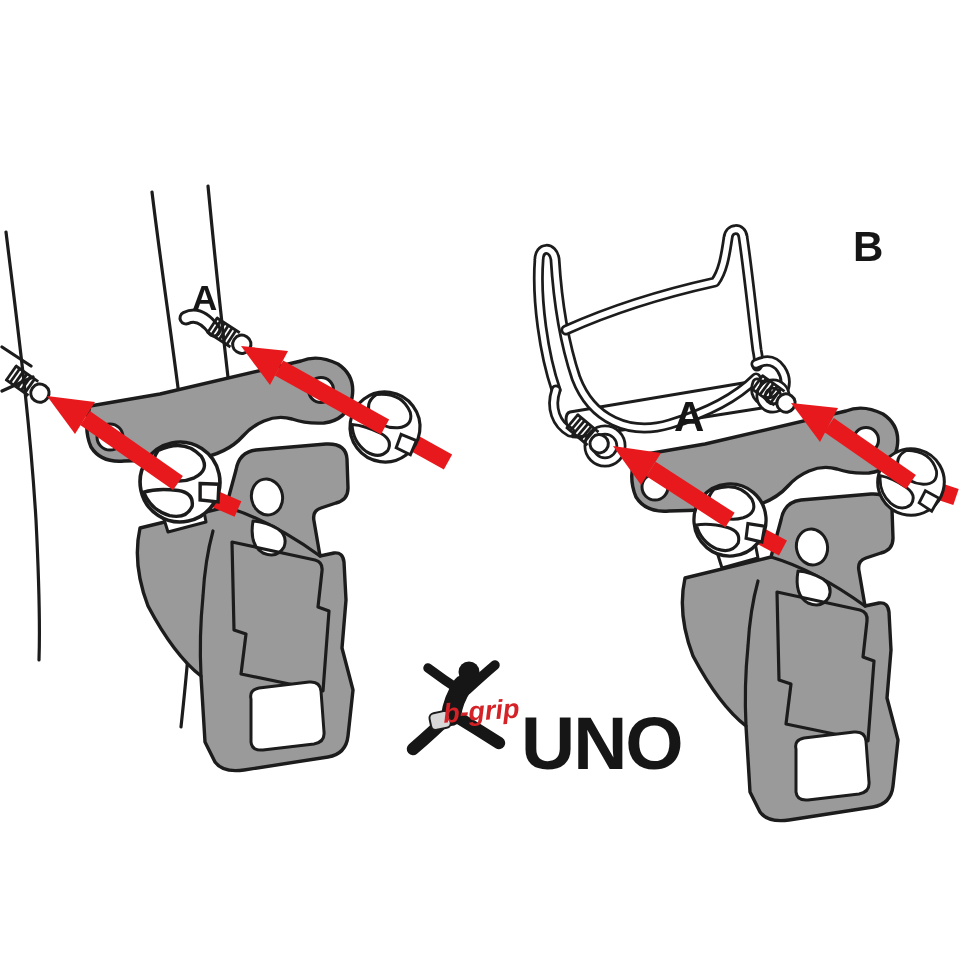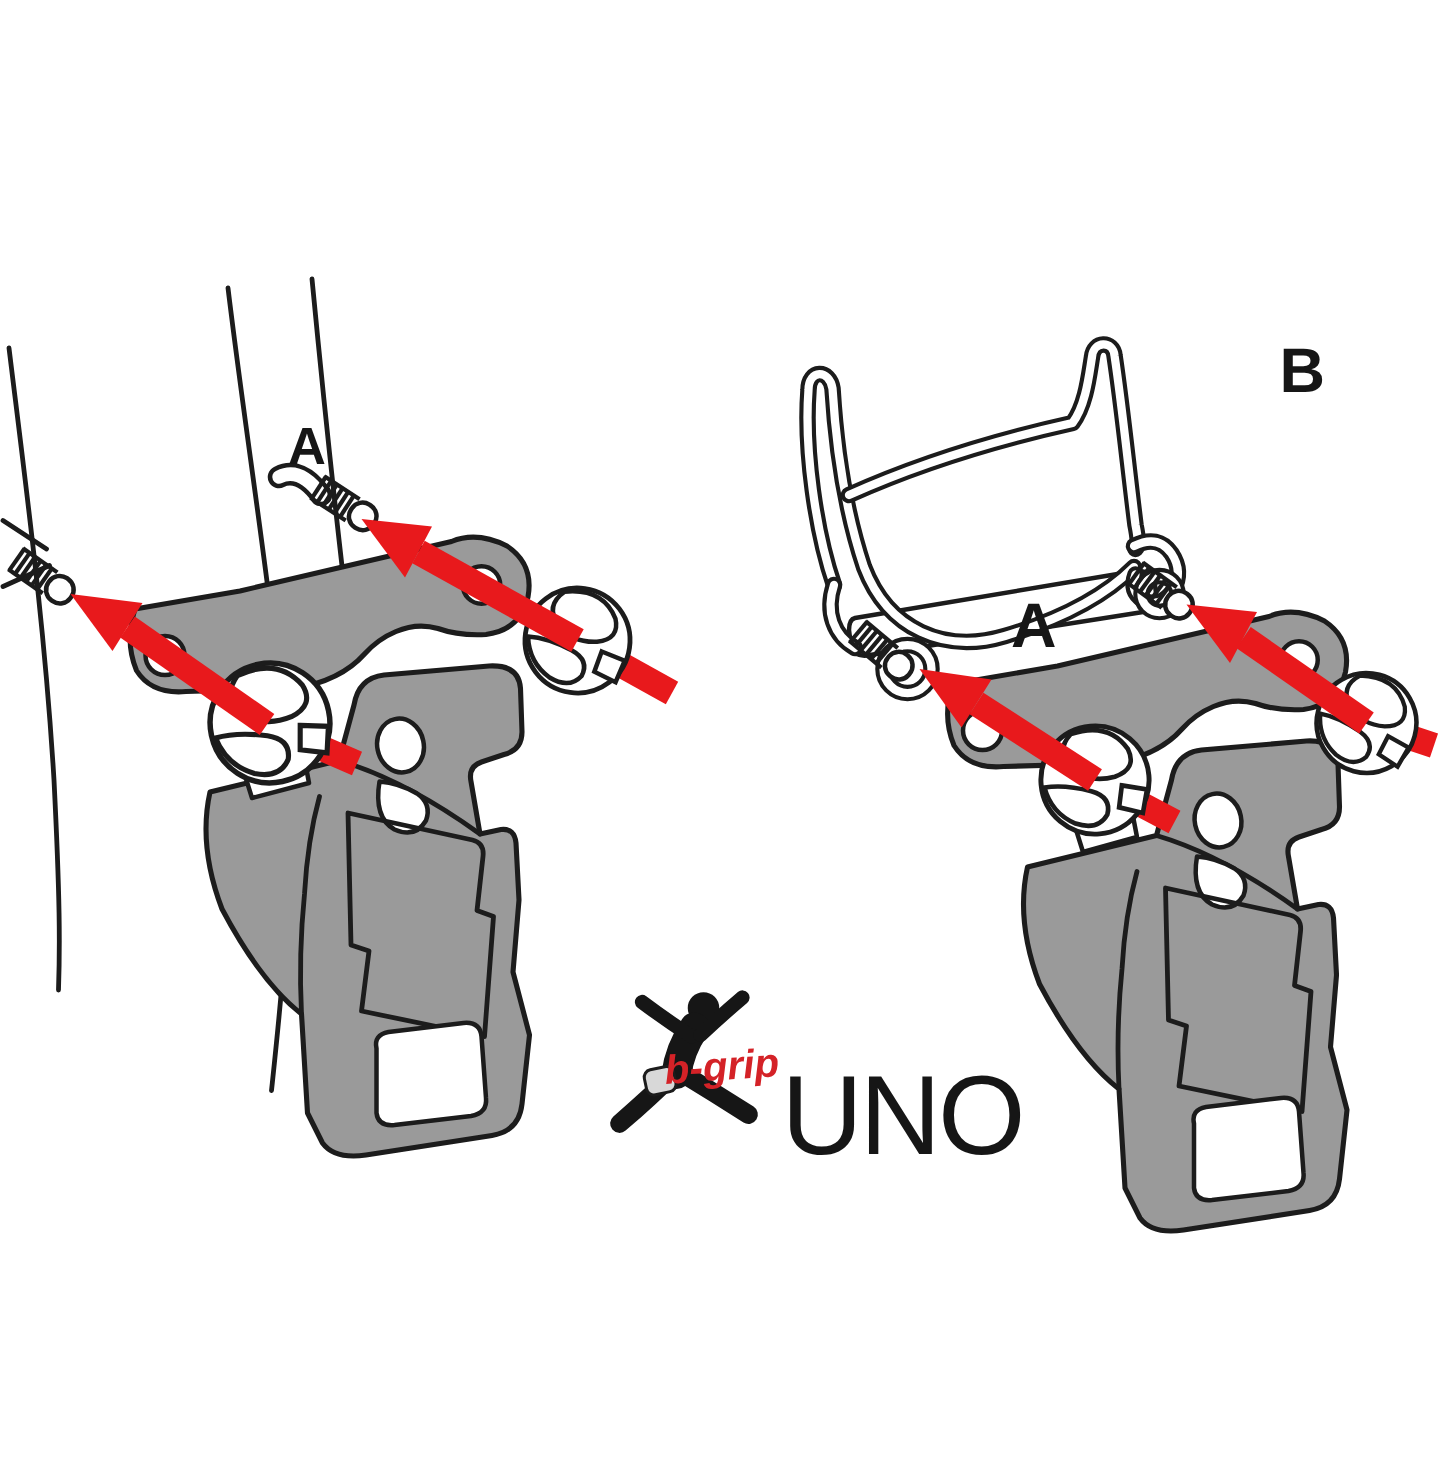--- a/index.html
+++ b/index.html
@@ -13,21 +13,21 @@
     font-family:"Liberation Sans",sans-serif;
   }
   #label-a-left{left:192px;top:280px;font-size:35px;}
   #label-a-right{left:674px;top:396px;font-size:42px;}
   #label-b-right{left:853px;top:226px;font-size:42px;}
   .bgrip{
     position:absolute;left:443px;top:696px;font-size:27px;font-weight:bold;
     font-style:italic;color:#d42227;transform:rotate(-4deg);letter-spacing:0px;
   }
   .uno{
-    position:absolute;left:521px;top:700px;font-size:75px;font-weight:normal;
+    position:absolute;left:521px;top:700px;font-size:75px;font-weight:bold;
     color:#161616;letter-spacing:-2px;
   }
   
   .oln{fill:none;stroke:#1c1c1c;stroke-width:3.2;stroke-linecap:round;stroke-linejoin:round;}
   .gry{fill:#9a9a9a;stroke:#1c1c1c;stroke-width:3.4;stroke-linejoin:round;}
   .wht{fill:#ffffff;stroke:#1c1c1c;stroke-width:3;stroke-linejoin:round;}
   .wb{fill:none;stroke:#1c1c1c;stroke-width:11;stroke-linecap:round;stroke-linejoin:round;}
   .ww{fill:none;stroke:#ffffff;stroke-width:5.5;stroke-linecap:round;stroke-linejoin:round;}
   .shaft{stroke:#e8191c;stroke-width:17;fill:none;stroke-linecap:butt;}
   .head{fill:#e8191c;stroke:none;}

